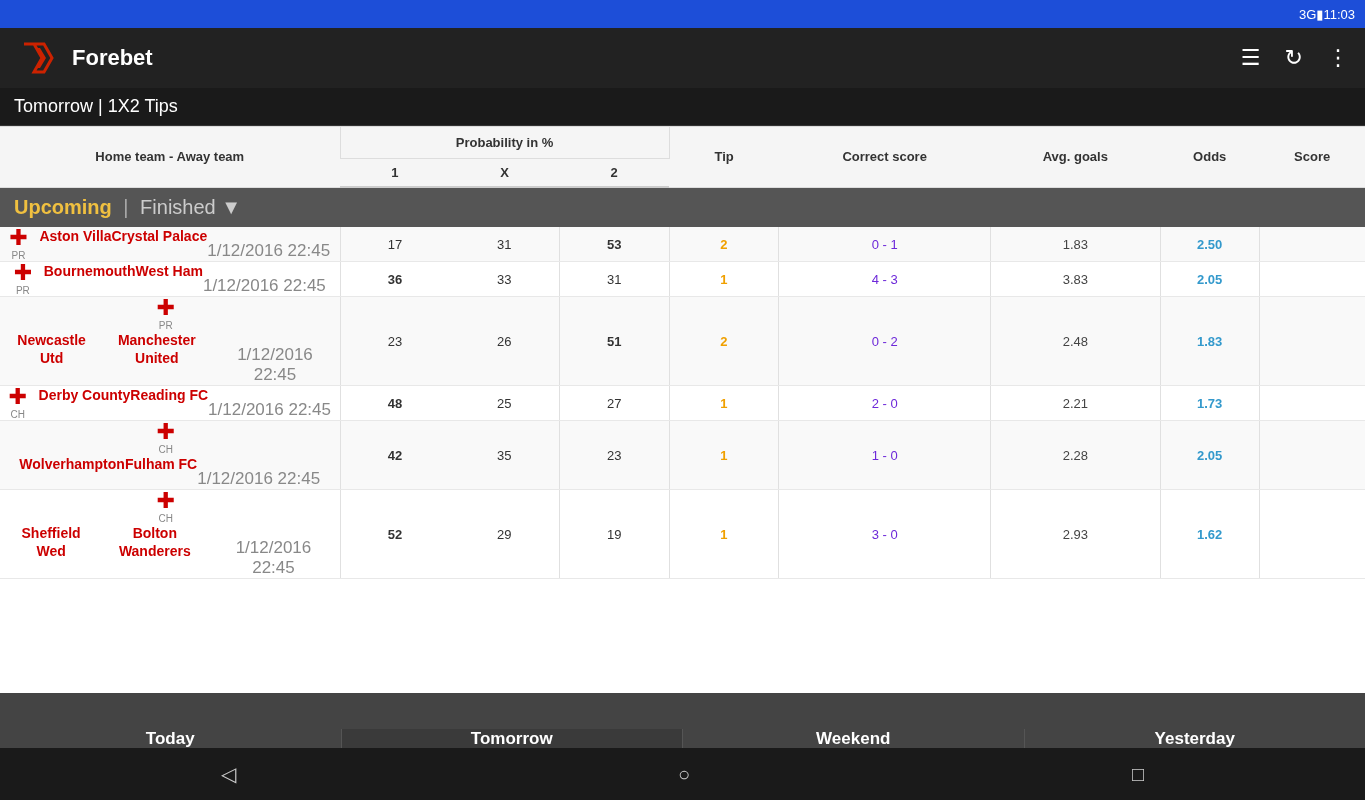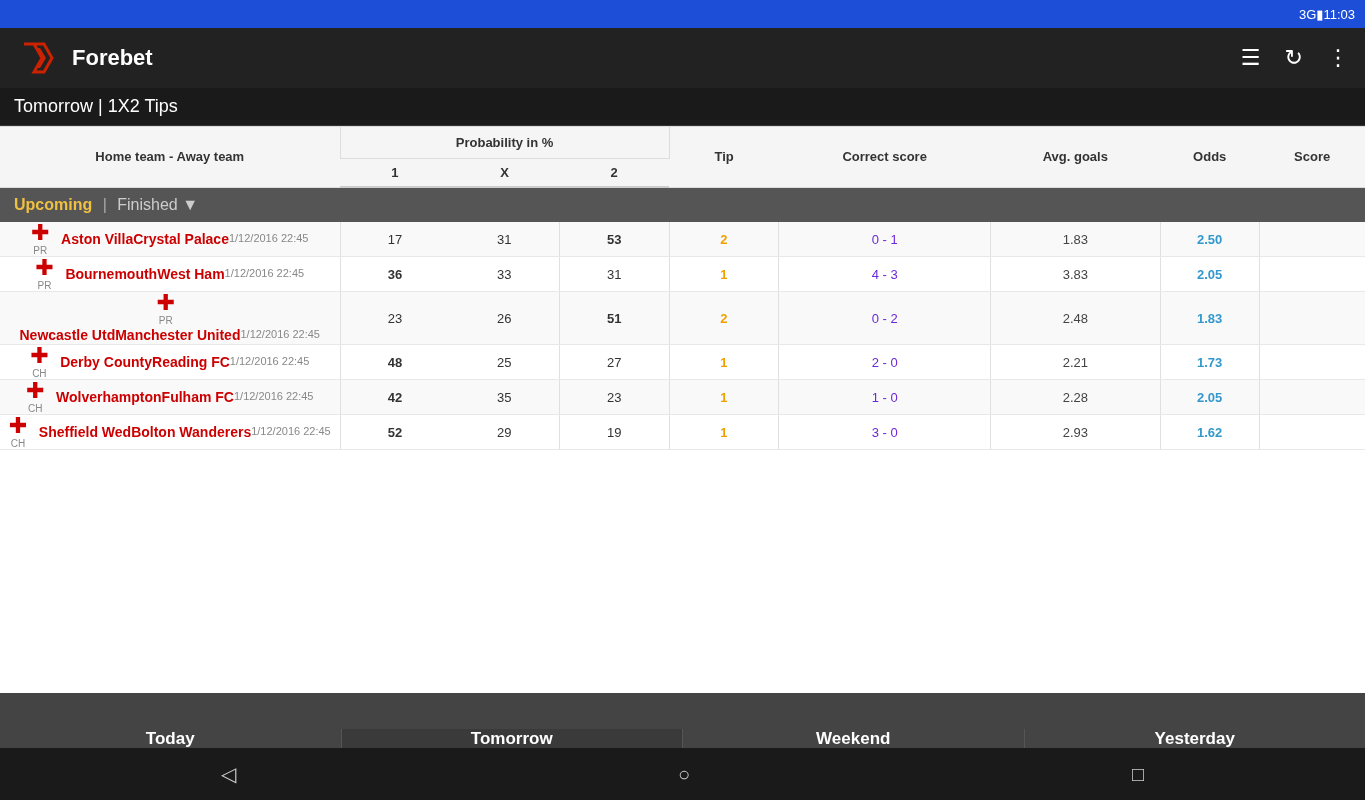--- a/index.html
+++ b/index.html
@@ -114,21 +114,21 @@
       font-weight: bold;
       color: #333;
       text-align: center;
     }
 
     
     .group-row td {
       background: #555;
       color: #fff;
       padding: 8px 14px;
-      font-size: 16px;
+      font-size: 20px;
     }
     .group-upcoming {
       color: #f0c040;
       font-weight: bold;
     }
     .group-finished {
       color: #ccc;
     }
     .group-arrow {
       color: #ccc;
@@ -183,22 +183,22 @@
       line-height: 1.3;
     }
     .team-away {
       color: #cc0000;
       font-size: 14px;
       font-weight: bold;
       line-height: 1.3;
     }
     .match-time {
       color: #888;
-      font-size: 11px;
-      margin-top: 2px;
+      font-size: 17px;
+      margin-top: 14px;
     }
 
     .prob-val {
       font-size: 13px;
       color: #333;
       min-width: 50px;
     }
     .prob-bold {
       font-weight: bold;
     }

